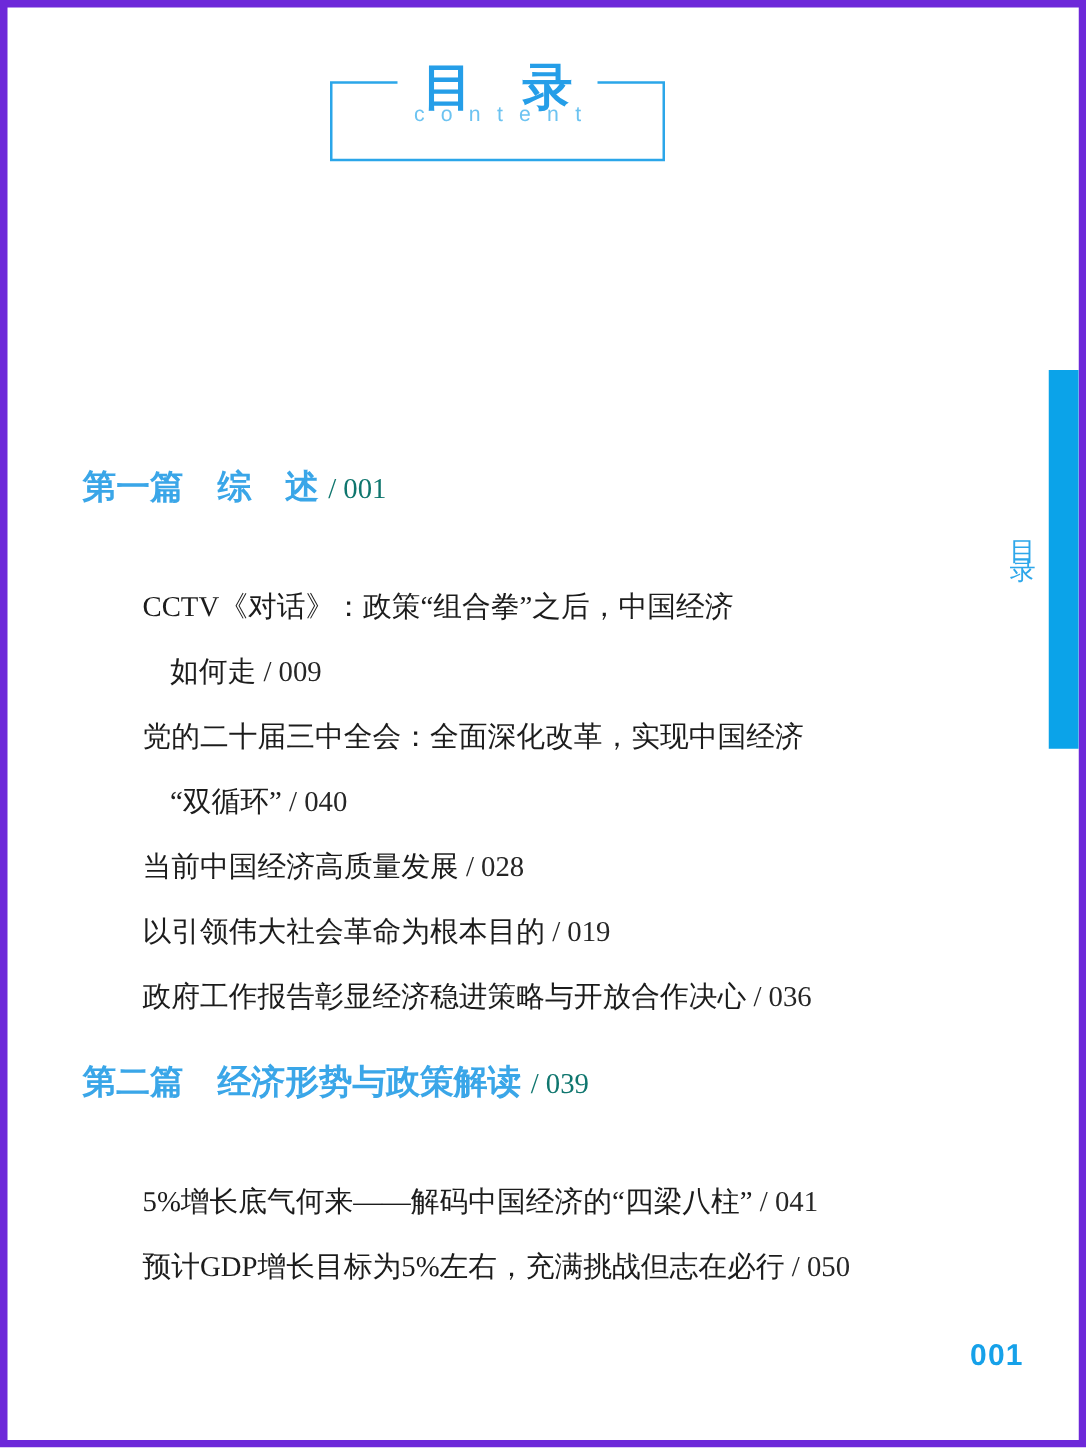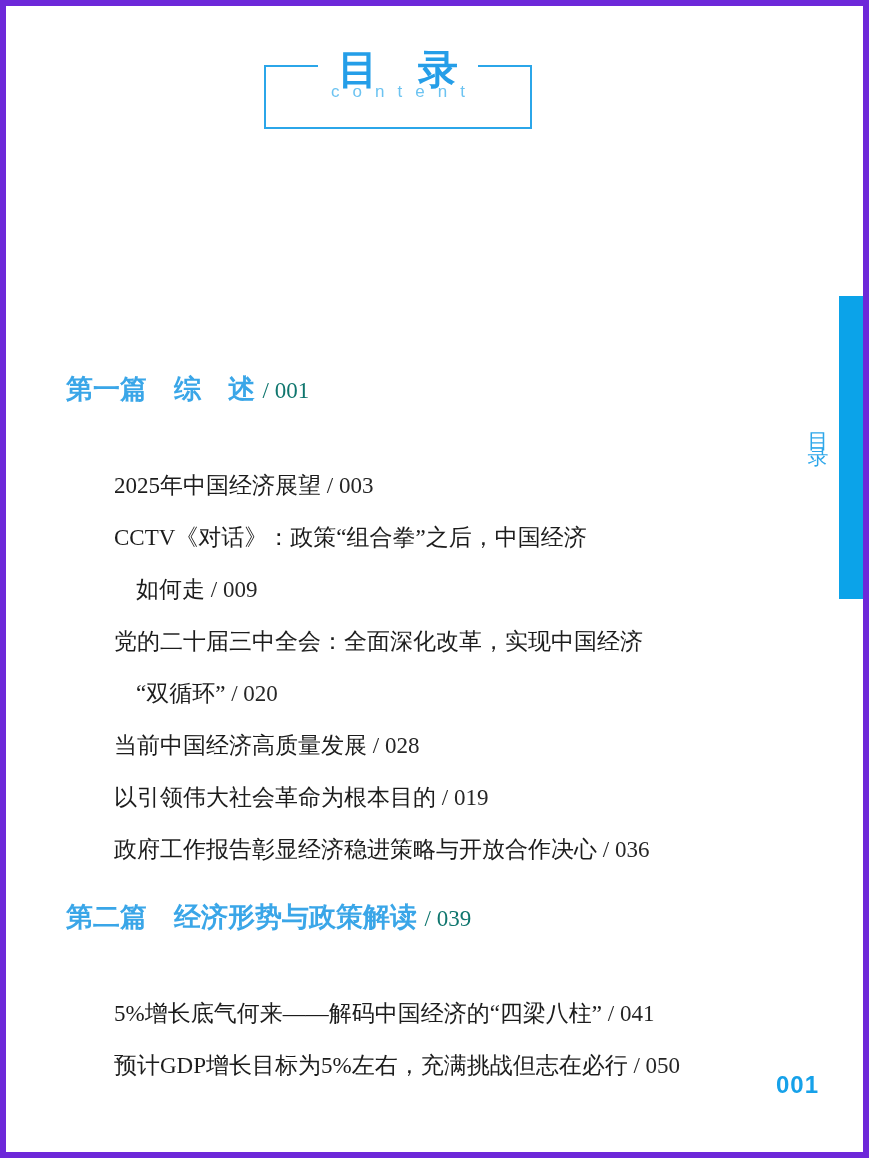--- a/index.html
+++ b/index.html
@@ -99,25 +99,24 @@
   <div class="header-box">
     <div class="header-title">目　录</div>
     <div class="header-sub">content</div>
   </div>
 
   <div class="content">
 
     <h2 class="section-head"><span>第一篇　综　述</span> <span class="pg">/ 001</span></h2>
 
     <div class="lines">
-      <div class="row"><span>2025年中国经济展望</span> <span class="pg">/ 003</span></div>
       <div class="row"><span>CCTV《对话》：政策“组合拳”之后，中国经济</span><span class="pg"></span></div>
       <div class="row cont"><span>如何走</span> <span class="pg">/ 009</span></div>
       <div class="row"><span>党的二十届三中全会：全面深化改革，实现中国经济</span><span class="pg"></span></div>
-      <div class="row cont"><span>“双循环”</span> <span class="pg">/ 020</span></div>
+      <div class="row cont"><span>“双循环”</span> <span class="pg">/ 040</span></div>
       <div class="row"><span>当前中国经济高质量发展</span> <span class="pg">/ 028</span></div>
       <div class="row"><span>以引领伟大社会革命为根本目的</span> <span class="pg">/ 019</span></div>
       <div class="row"><span>政府工作报告彰显经济稳进策略与开放合作决心</span> <span class="pg">/ 036</span></div>
     </div>
 
     <h2 class="section-head"><span>第二篇　经济形势与政策解读</span> <span class="pg">/ 039</span></h2>
 
     <div class="lines">
       <div class="row"><span>5%增长底气何来——解码中国经济的“四梁八柱”</span> <span class="pg">/ 041</span></div>
       <div class="row"><span>预计GDP增长目标为5%左右，充满挑战但志在必行</span> <span class="pg">/ 050</span></div>

